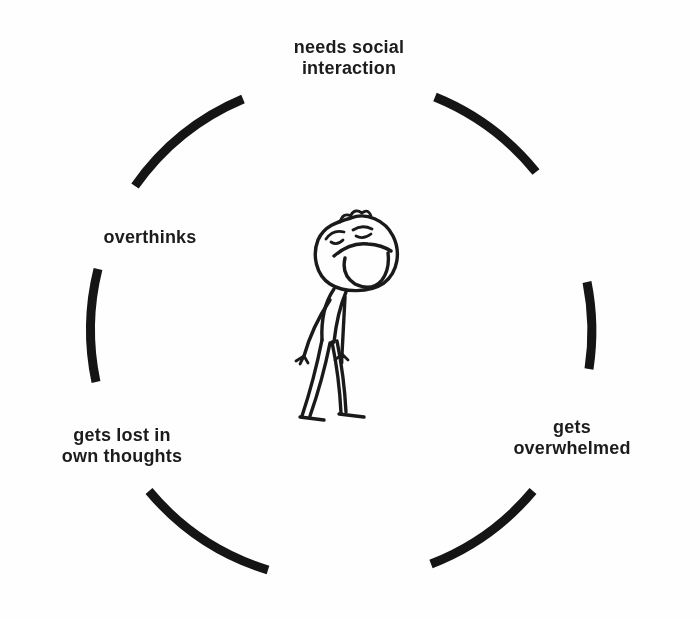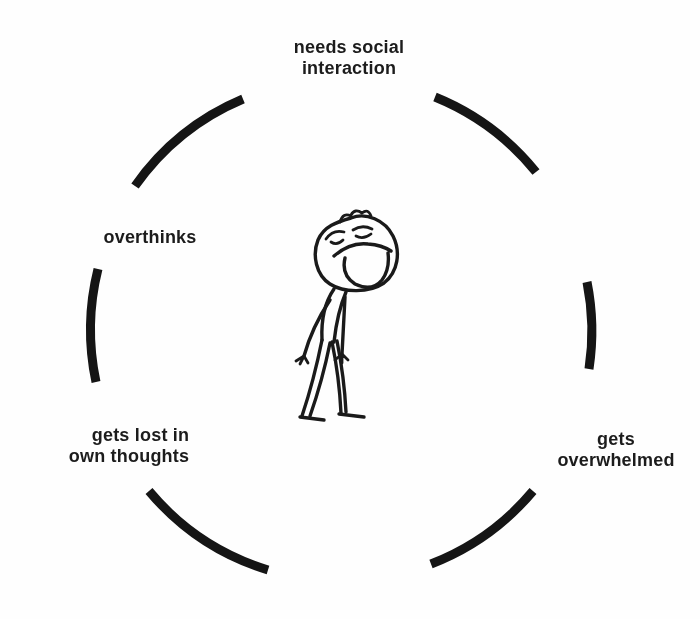--- a/index.html
+++ b/index.html
@@ -95,22 +95,22 @@
 
       <path class="sketch" d="M 300,417 L 324,420"></path>
       <path class="sketch" d="M 339,414 L 364,417"></path>
     </g>
   </svg>
 
   <div class="cycle-label" style="left:349px; top:58px;">needs social
 interaction</div>
 
 
-  <div class="cycle-label" style="left:572px; top:450px;margin-left:44px;">gets
+  <div class="cycle-label" style="left:572px; top:438px;">gets
 overwhelmed</div>
 
 
-  <div class="cycle-label" style="left:129px; top:446px;text-align:right;">gets lost in
+  <div class="cycle-label" style="left:122px; top:446px;">gets lost in
 own thoughts</div>
 
   <div class="cycle-label" style="left:150px; top:222px;margin-top:15px;">overthinks</div>
 
 </div>
 
 </body></html>

